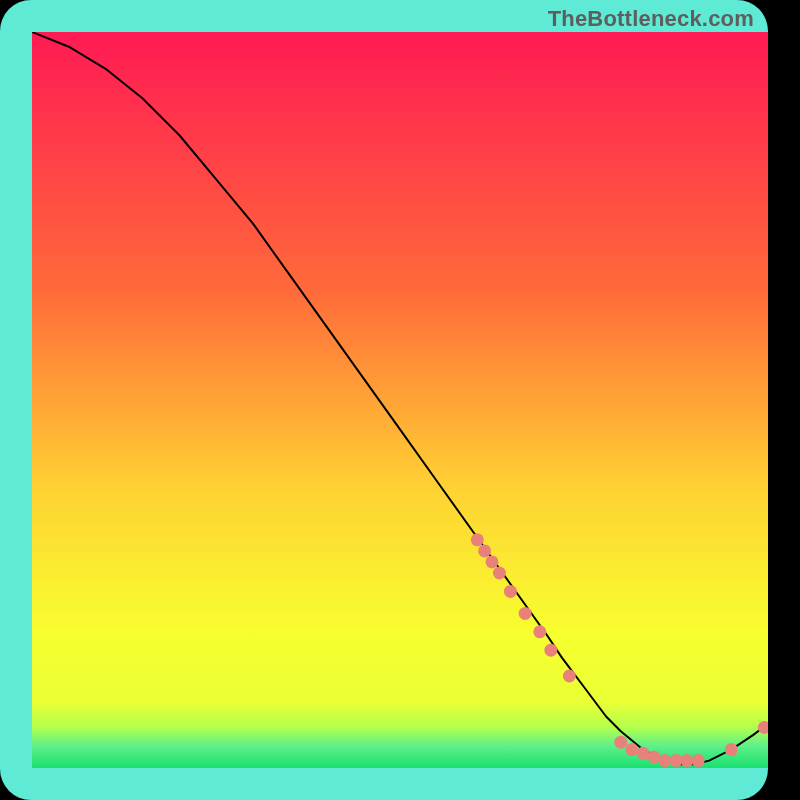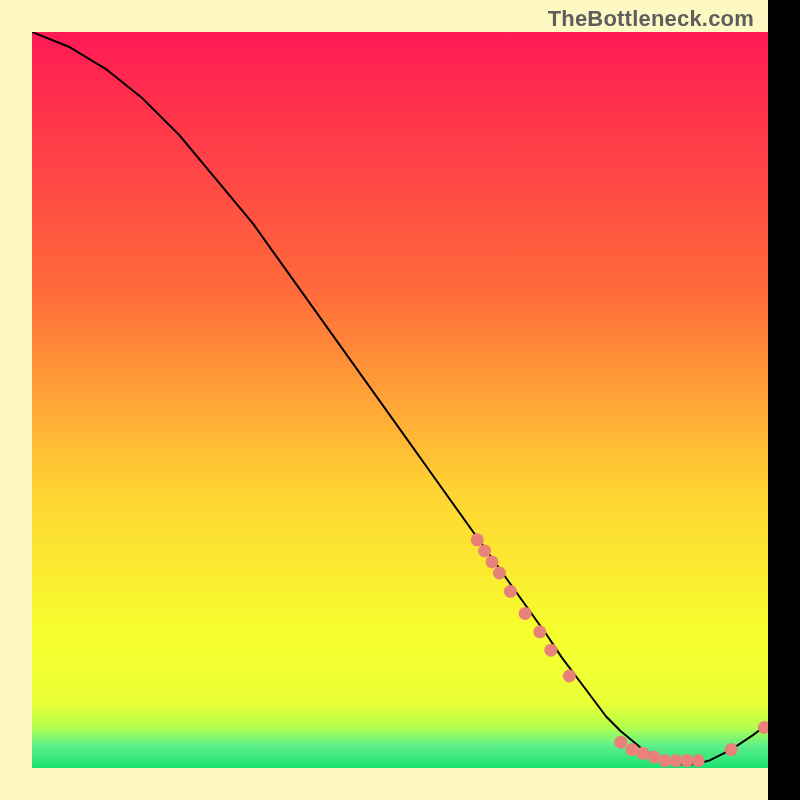--- a/index.html
+++ b/index.html
@@ -8,21 +8,22 @@
     width: 800px;
     height: 800px;
     background: #000;
     font-family: Arial, Helvetica, sans-serif;
     overflow: hidden;
   }
   .frame {
     position: relative;
     width: 768px;
     height: 800px;
-    background: #fef9c3;
+    background: #5eead4;
+    border-radius: 31px;
   }
   .watermark {
     position: absolute;
     top: 6px;
     right: 14px;
     color: #5e5e5e;
     font-size: 22px;
     font-weight: 600;
     letter-spacing: 0.2px;
     user-select: none;

